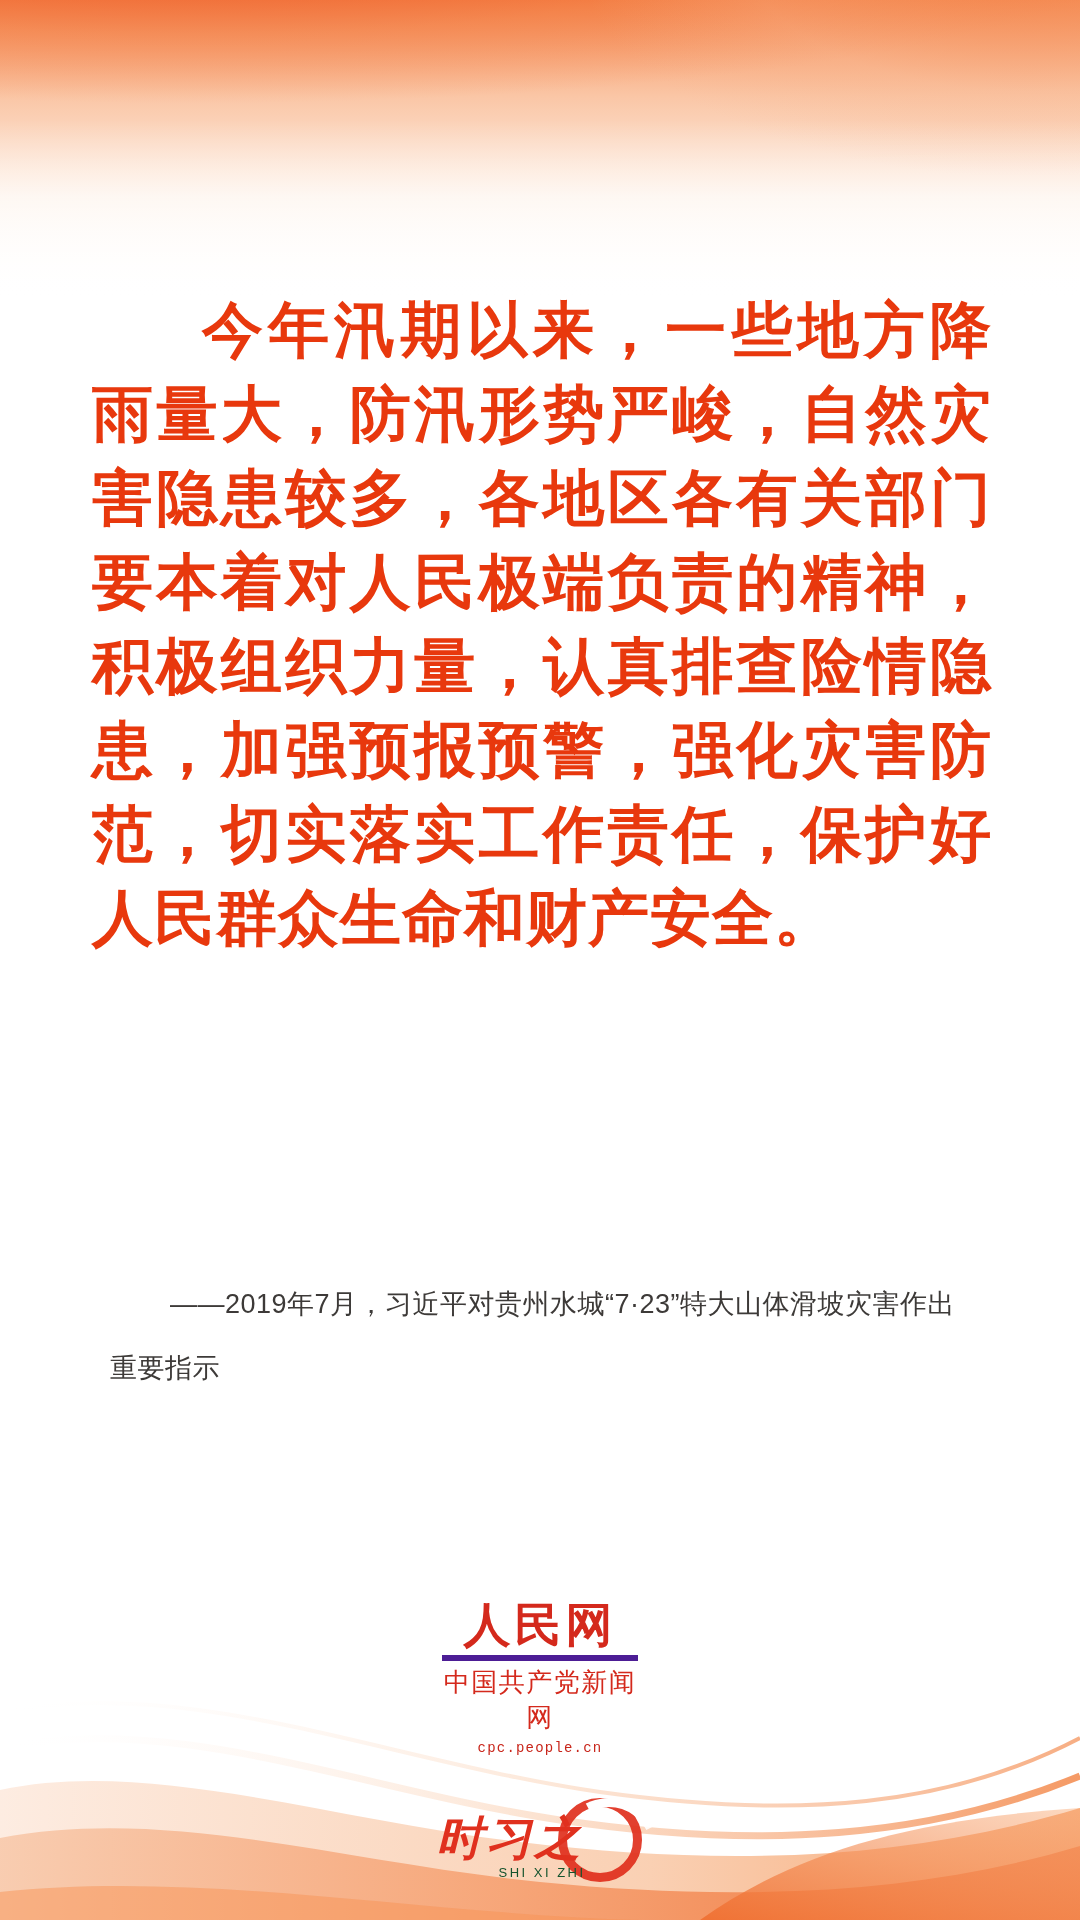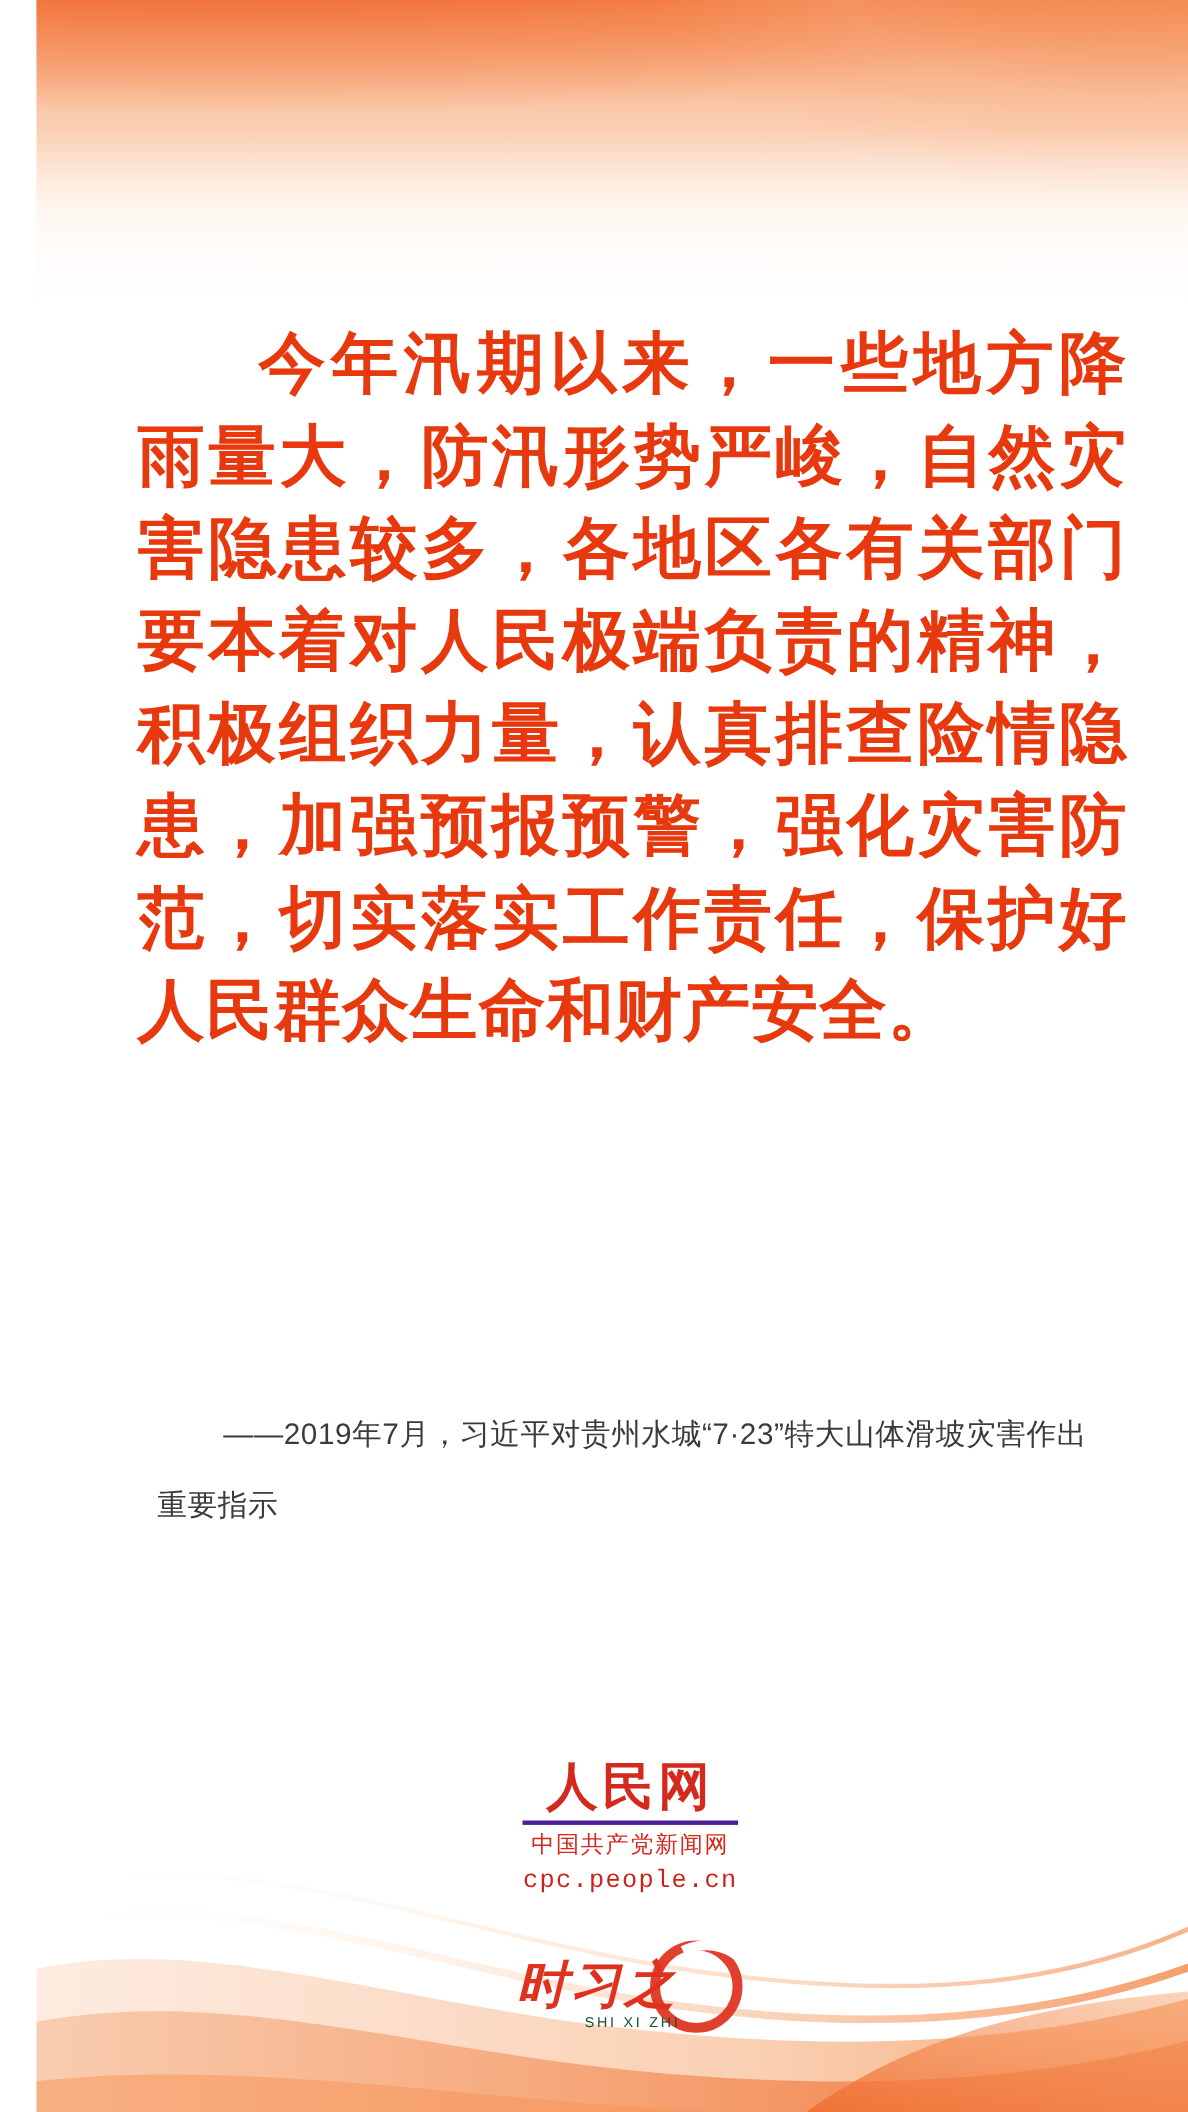--- a/index.html
+++ b/index.html
@@ -15,21 +15,20 @@
     position: relative;
     overflow: hidden;
   }
 
   
   .poster {
     position: absolute;
     inset: 0;
     background: #ffffff;
     overflow: hidden;
-    margin-left: 33px;
   }
 
   
   .top-wash {
     position: absolute;
     top: 0; left: 0;
     width: 1080px;
     height: 300px;
     background:
       linear-gradient(180deg, rgba(244,120,55,0.88) 0%, rgba(246,151,92,0.55) 32%, rgba(250,197,158,0.22) 66%, rgba(255,255,255,0) 100%);
@@ -124,30 +123,30 @@
   .pd-logo .cn {
     font-family: "Liberation Serif", serif;
     font-weight: 700;
     font-size: 47px;
     line-height: 50px;
     letter-spacing: 4px;
     color: #d4291c;
   }
   .pd-logo .sub {
     margin-top: 5px;
-    font-size: 21px;
+    font-size: 26px;
     letter-spacing: 1.5px;
     color: #d4291c;
-    border-top: 4px solid #4c1d95;
+    border-top: 6px solid #4c1d95;
     padding-top: 4px;
   }
   .pd-logo .url {
     margin-top: 5px;
     font-family: "Liberation Mono", monospace;
-    font-size: 23px;
+    font-size: 14px;
     letter-spacing: 1.2px;
     color: #c8251a;
   }
 
   .sxz-logo {
     position: relative;
     width: 215px;
     height: 104px;
     display: flex;
     align-items: center;

